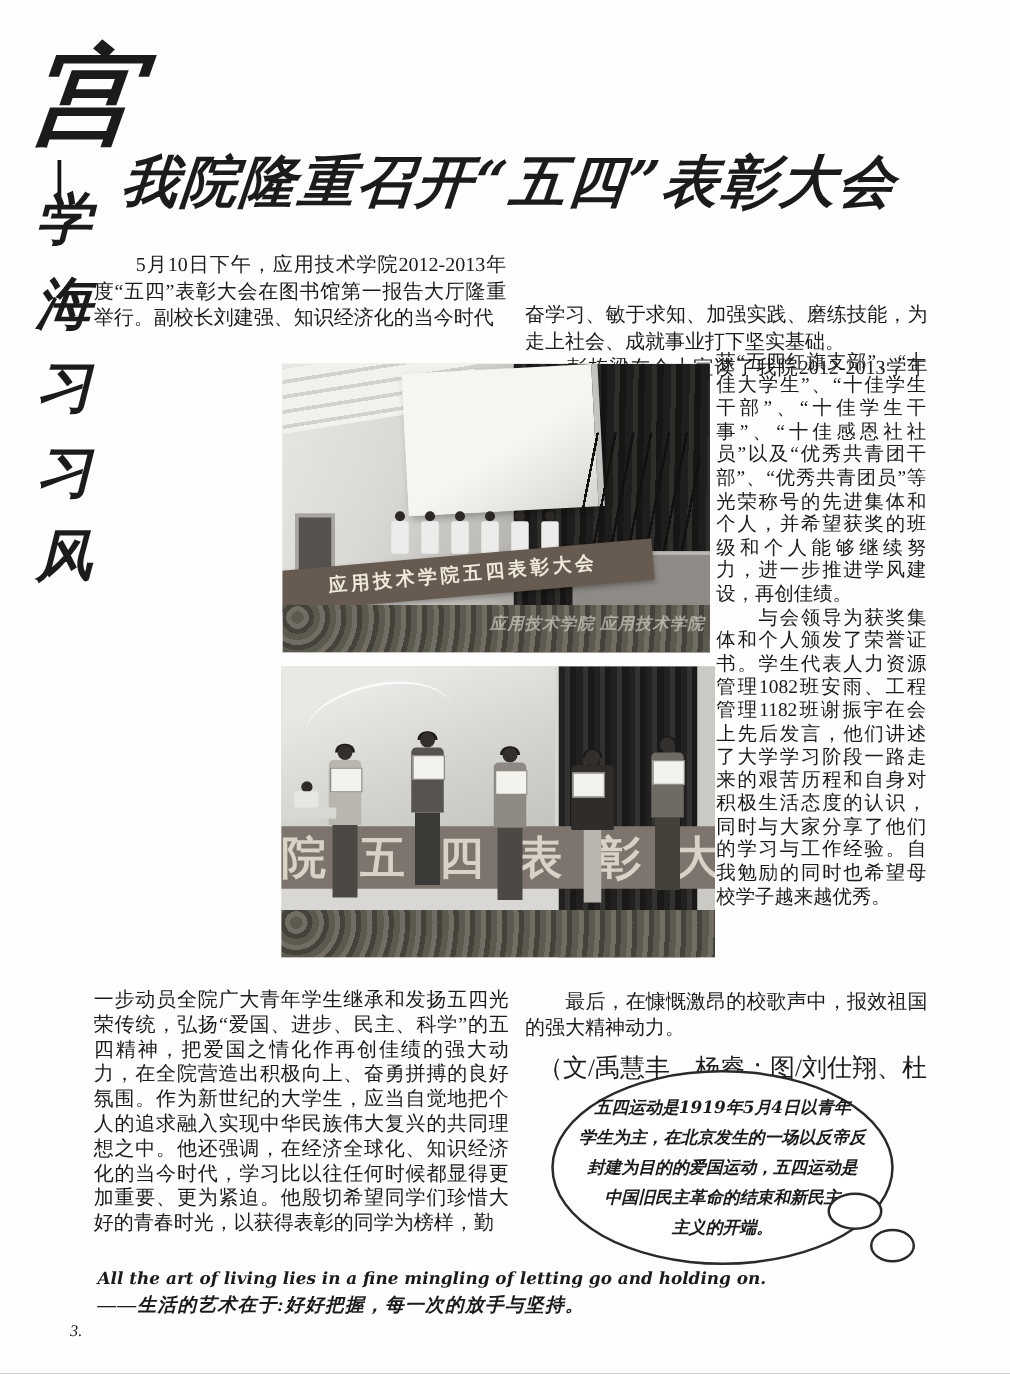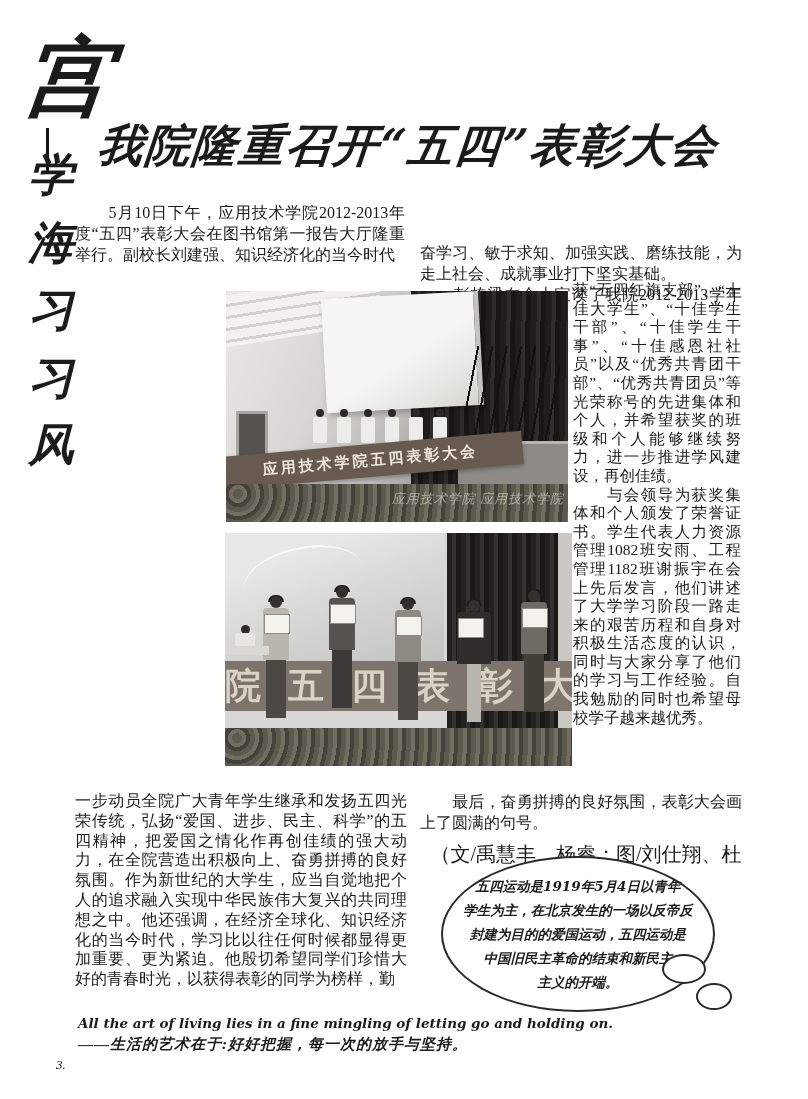--- a/index.html
+++ b/index.html
@@ -48,21 +48,21 @@
   .fig .body{width:14px;height:26px;background:#ececea;border-radius:2px;}
   .p1-desks{position:absolute;right:0;top:150px;width:110px;height:50px;background:#8e8b86;
            border-top:3px solid #b9b6b1;}
   .p1-poles{position:absolute;right:8px;top:55px;width:95px;height:110px;
            background:repeating-linear-gradient(101deg,transparent 0 12px,#121110 12px 14px);}
   .p1-banner{position:absolute;left:-8px;top:153px;width:305px;height:33px;background:#675a50;
            transform:rotate(-5deg);color:#efe9da;font-size:15px;font-weight:bold;letter-spacing:3px;
            text-align:center;line-height:33px;box-shadow:0 2px 4px rgba(0,0,0,.3);}
   .flowers{position:absolute;left:0;bottom:0;width:100%;height:38px;
            background:repeating-radial-gradient(circle at 12px 10px,#5c594f 0 5px,#716d62 5px 9px,#45423c 9px 13px);}
-  .watermark{position:absolute;right:4px;bottom:14px;font-size:13px;font-weight:normal;font-style:italic;
+  .watermark{position:absolute;right:4px;bottom:14px;font-size:13px;font-weight:bold;font-style:italic;
            color:rgba(238,234,224,.55);letter-spacing:1px;margin-left:40px;}
   .p2-screen{position:absolute;left:0;top:0;width:63%;height:58%;
            background:linear-gradient(160deg,#e8e8e5 20%,#d3d3cf 60%,#c2c2be 100%);}
   .p2-swoosh{position:absolute;left:18px;top:14px;width:120px;height:60px;border-radius:50%;
            border-top:2px solid rgba(255,255,255,.8);transform:rotate(-12deg);}
   .p2-curtain{position:absolute;right:14px;top:0;width:32%;height:100%;
            background:repeating-linear-gradient(90deg,#232120 0 5px,#343230 5px 9px,#1b1918 9px 14px);}
   .p2-wallsliver{position:absolute;right:0;top:0;width:14px;height:100%;background:#cbc9c4;}
   .p2-banner{position:absolute;left:0;top:128px;width:100%;height:50px;background:#7d746d;
            color:#d9d2c6;font-size:36px;font-weight:bold;letter-spacing:9px;line-height:50px;
@@ -112,21 +112,21 @@
   </div>
 
   <div class="title">我院隆重召开“五四”表彰大会</div>
 
   <div class="tx wide tx-l1">　　5月10日下午，应用技术学院2012-2013年度“五四”表彰大会在图书馆第一报告大厅隆重举行。副校长刘建强、知识经济化的当今时代</div>
   <div class="tx wide tx-r1">奋学习、敏于求知、加强实践、磨练技能，为走上社会、成就事业打下坚实基础。
 　　彭栋梁在会上宣读了我院2012-2013学年荣</div>
   <div class="tx narrow tx-r2">获“五四红旗支部”、“十佳大学生”、“十佳学生干部”、“十佳学生干事”、“十佳感恩社社员”以及“优秀共青团干部”、“优秀共青团员”等光荣称号的先进集体和个人，并希望获奖的班级和个人能够继续努力，进一步推进学风建设，再创佳绩。
 　　与会领导为获奖集体和个人颁发了荣誉证书。学生代表人力资源管理1082班安雨、工程管理1182班谢振宇在会上先后发言，他们讲述了大学学习阶段一路走来的艰苦历程和自身对积极生活态度的认识，同时与大家分享了他们的学习与工作经验。自我勉励的同时也希望母校学子越来越优秀。</div>
   <div class="tx wide tx-l3">一步动员全院广大青年学生继承和发扬五四光荣传统，弘扬“爱国、进步、民主、科学”的五四精神，把爱国之情化作再创佳绩的强大动力，在全院营造出积极向上、奋勇拼搏的良好氛围。作为新世纪的大学生，应当自觉地把个人的追求融入实现中华民族伟大复兴的共同理想之中。他还强调，在经济全球化、知识经济化的当今时代，学习比以往任何时候都显得更加重要、更为紧迫。他殷切希望同学们珍惜大好的青春时光，以获得表彰的同学为榜样，勤</div>
-  <div class="tx wide tx-r3">　　最后，奋勇拼搏的良好氛围，表彰大会画上了圆满的句号。</div>
+  <div class="tx wide tx-r3">　　最后，在慷慨激昂的校歌声中，报效祖国的强大精神动力。</div>
   <div class="byline">（文/禹慧丰、杨睿；图/刘仕翔、杜祎）</div>
 
   <div class="photo photo1">
     <div class="p1-wall"></div>
     <div class="p1-ceiling"></div>
     <div class="p1-curtain"></div>
     <div class="p1-screen"></div>
     <div class="p1-door"></div>
     <div class="p1-poles"></div>
     <div class="p1-desks"></div>

